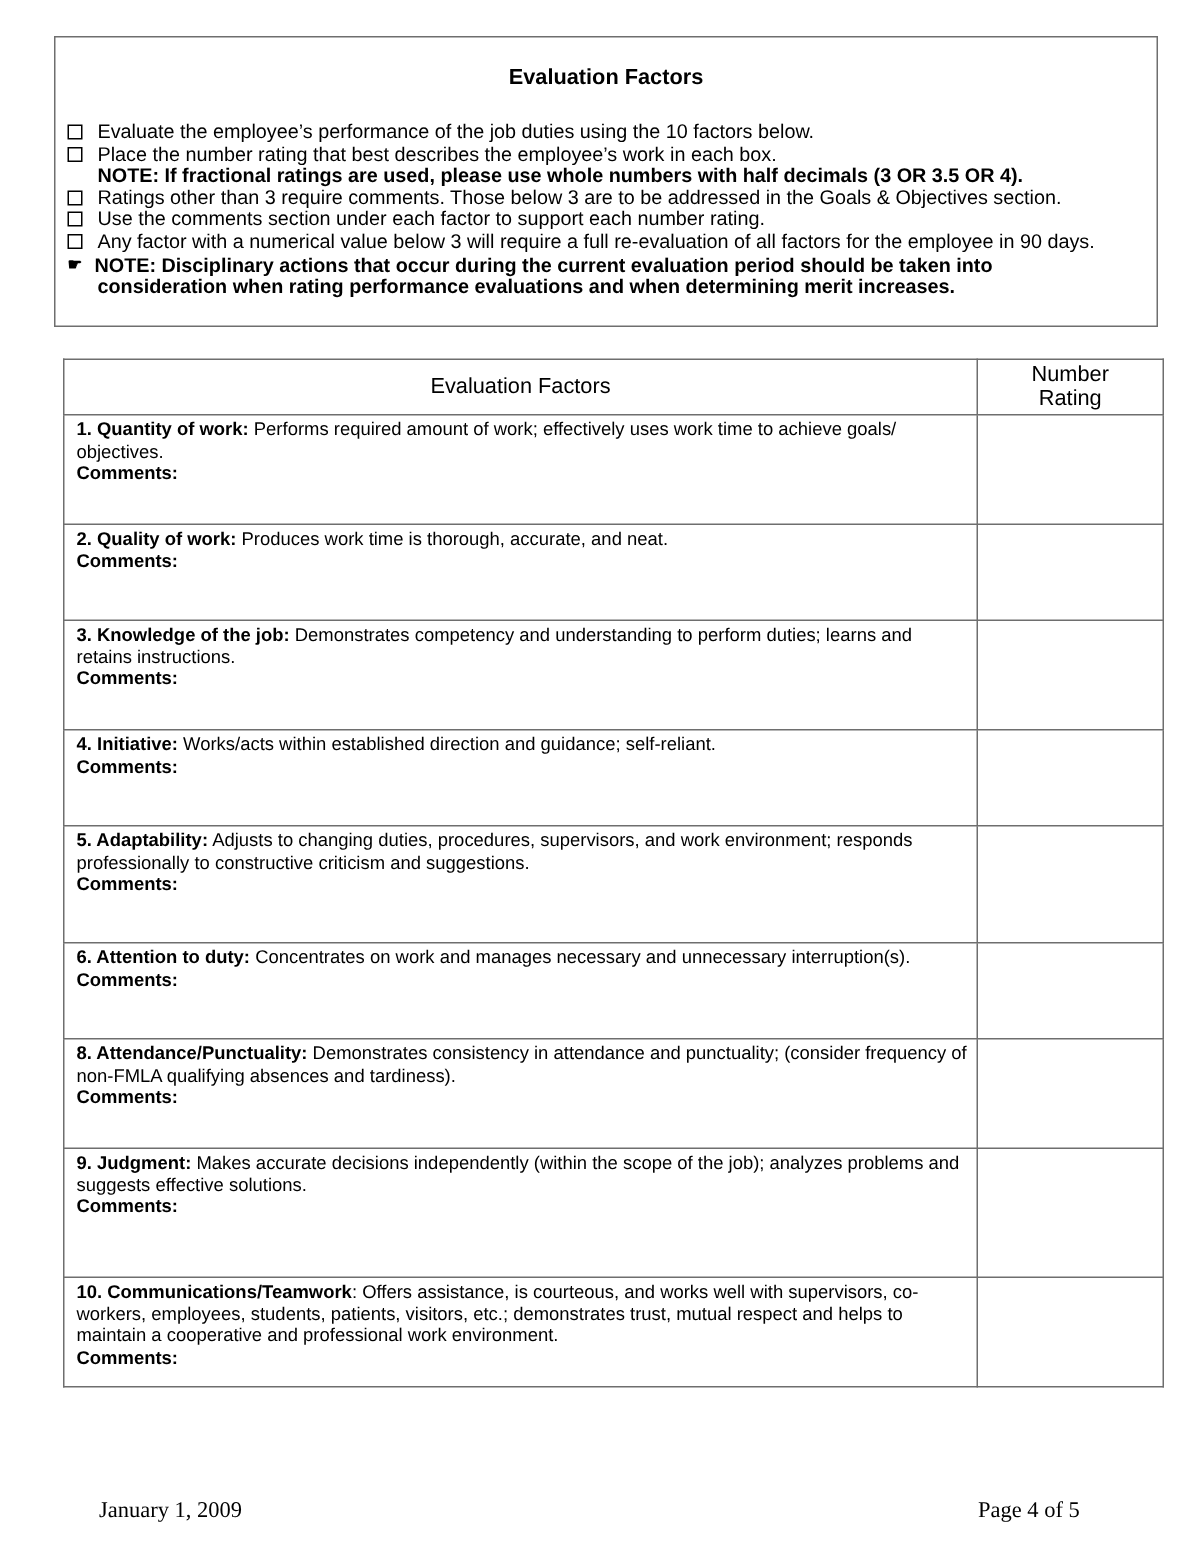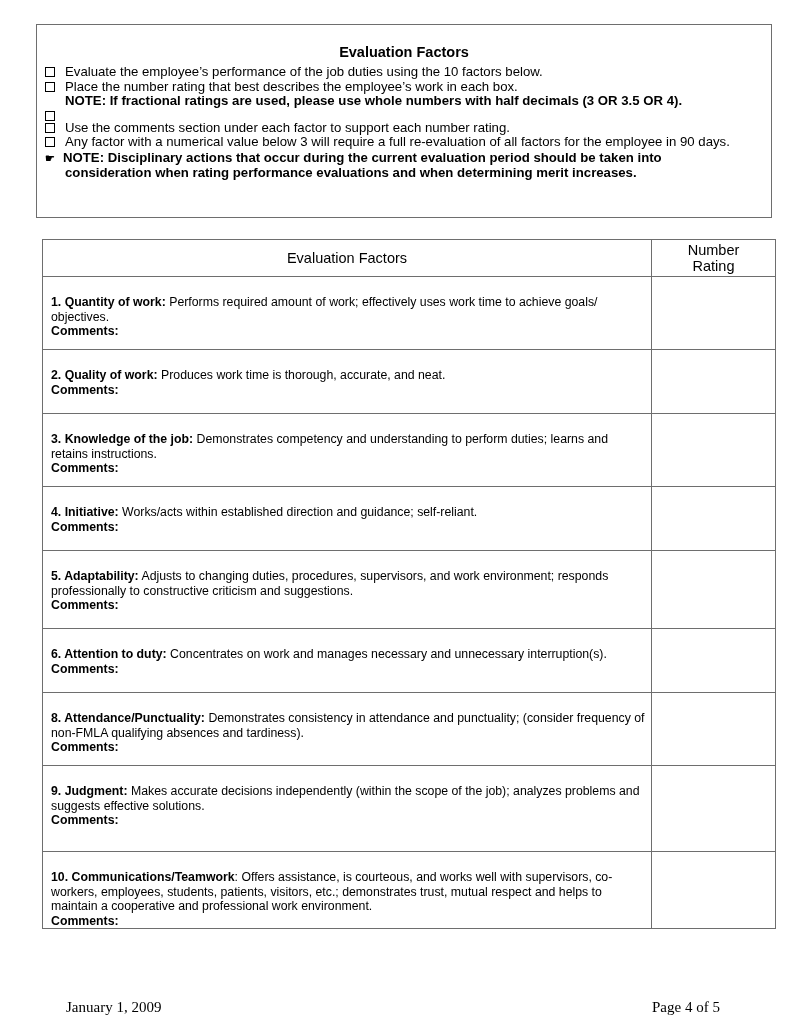--- a/index.html
+++ b/index.html
@@ -6,40 +6,40 @@
     body { width: 800px; height: 1035px; position: relative; overflow: hidden; font-family: "Liberation Sans", sans-serif; color: #000; }
 
     .instr-box {
       position: absolute; left: 36px; top: 24px; width: 736px; height: 194px;
       border: 1px solid #6e6e6e; box-sizing: border-box;
     }
     .instr-title {
       position: absolute; left: 0; right: 0; top: 19px; text-align: center;
       font-weight: bold; font-size: 14.5px;
     }
-    .instr-list { position: absolute; left: 8px; top: 40px; width: 724px; font-size: 13.2px; line-height: 14.6px; }
+    .instr-list { position: absolute; left: 8px; top: 56px; width: 724px; font-size: 13.2px; line-height: 14.6px; }
     .instr-row { display: flex; align-items: flex-start; }
     .chk {
       display: inline-block; width: 10px; height: 10px; border: 1px solid #000; box-sizing: border-box;
       margin: 2px 10px 0 0; flex: 0 0 auto;
     }
     .hand { display: inline-block; width: 16px; margin-right: 2px; font-size: 11px; flex: 0 0 auto; }
     .indent { padding-left: 20px; }
     .bold { font-weight: bold; }
 
     table.factors {
       position: absolute; left: 42px; top: 239px; width: 733px;
       border-collapse: collapse; table-layout: fixed;
     }
     table.factors th, table.factors td { border: 1px solid #6e6e6e; vertical-align: top; }
     table.factors th { font-size: 14.5px; font-weight: normal; height: 36px; text-align: center; vertical-align: middle; padding: 0; }
     th.col-rating { font-weight: bold; line-height: 16px; }
     col.c1 { width: 609px; }
     col.c2 { width: 124px; }
-    td.factor-cell { font-size: 12.3px; line-height: 14.6px; padding: 18px 6px 0 8px; }
+    td.factor-cell { font-size: 12.3px; line-height: 14.6px; padding: 2px 6px 0 8px; }
     .fname { font-weight: bold; }
     .comments { font-weight: bold; display: block; }
 
     .footer-date { position: absolute; left: 66px; top: 999px; font-family: "Liberation Serif", serif; font-size: 15px; }
     .footer-page { position: absolute; left: 652px; top: 999px; font-family: "Liberation Serif", serif; font-size: 15px; }
   </style>
 </head>
 <body>
 
 <div class="instr-box">
@@ -51,20 +51,21 @@
     </div>
     <div class="instr-row">
       <span class="chk"></span>
       <span>Place the number rating that best describes the employee’s work in each box.</span>
     </div>
     <div class="instr-row indent bold">
       <span>NOTE: If fractional ratings are used, please use whole numbers with half decimals (3 OR 3.5 OR 4).</span>
     </div>
     <div class="instr-row">
       <span class="chk"></span>
+      <span>Ratings other than 3 require comments. Those below 3 are to be addressed in the Goals &amp; Objectives section.</span>
     </div>
     <div class="instr-row">
       <span class="chk"></span>
       <span>Use the comments section under each factor to support each number rating.</span>
     </div>
     <div class="instr-row">
       <span class="chk"></span>
       <span style="padding-right:30px;">Any factor with a numerical value below 3 will require a full re-evaluation of all factors for the employee in 90 days.</span>
     </div>
     <div class="instr-row bold" style="margin-top:1px;">

